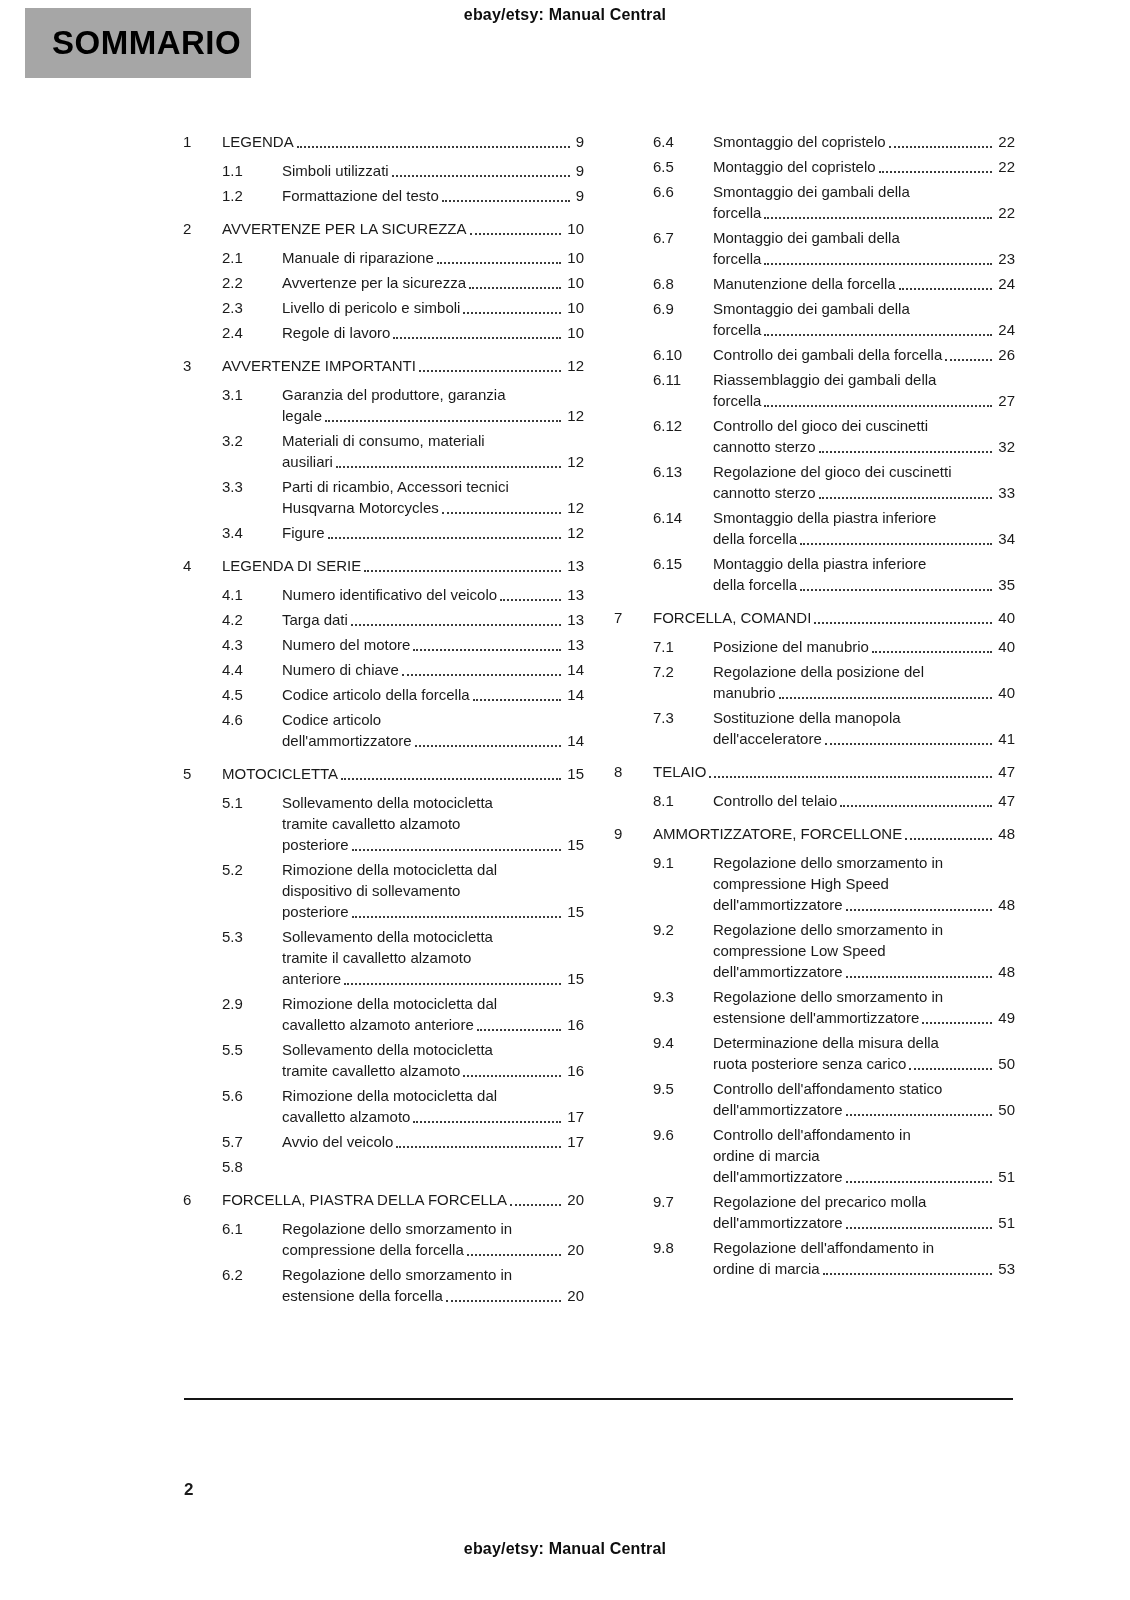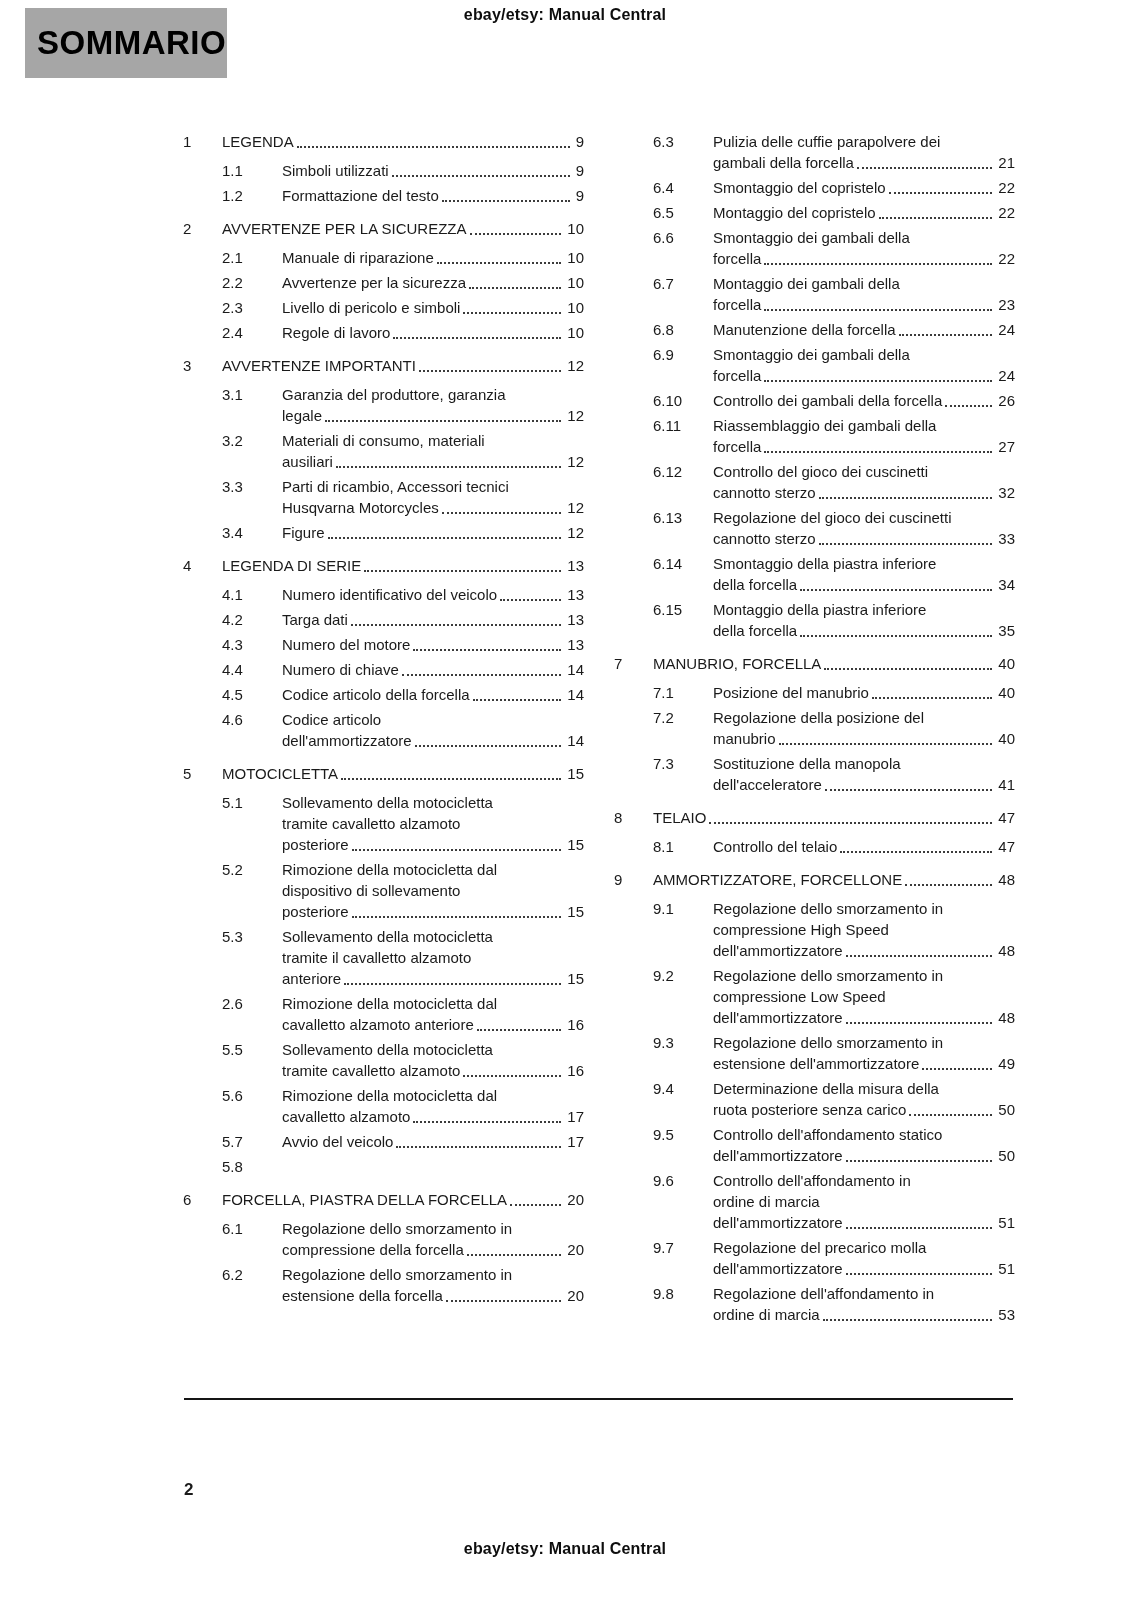--- a/index.html
+++ b/index.html
@@ -20,27 +20,27 @@
     font-weight: 600;
     color: #0d0d0d;
     letter-spacing: 0.2px;
   }
   .watermark.top { top: 6px; }
   .watermark.bottom { top: 1540px; }
   .banner {
     position: absolute;
     top: 8px;
     left: 25px;
-    width: 202px;
+    width: 226px;
     height: 70px;
     background: #a6a6a6;
     display: flex;
     align-items: center;
     box-sizing: border-box;
-    padding-left: 12px;
+    padding-left: 27px;
   }
   .banner .banner-label {
     font-size: 33px;
     font-weight: 700;
     color: #000000;
     letter-spacing: 0.5px;
   }
   .toc {
     position: absolute;
     top: 131px;
@@ -340,21 +340,21 @@
       <div class="line">Sollevamento della motocicletta</div>
             <div class="line">tramite il cavalletto alzamoto</div>
             <div class="line last">
         <span class="txt">anteriore</span>
         <span class="leader"></span>
         <span class="pagenum-cell">15</span>
       </div>
     </div>
   </div>
         <div class="entry lvl2">
-    <span class="num">2.6</span>
+    <span class="num">2.9</span>
     <div class="body">
       <div class="line">Rimozione della motocicletta dal</div>
             <div class="line last">
         <span class="txt">cavalletto alzamoto anteriore</span>
         <span class="leader"></span>
         <span class="pagenum-cell">16</span>
       </div>
     </div>
   </div>
         <div class="entry lvl2">
@@ -420,31 +420,20 @@
             <div class="line last">
         <span class="txt">estensione della forcella</span>
         <span class="leader"></span>
         <span class="pagenum-cell">20</span>
       </div>
     </div>
   </div>
       </div>
     <div class="col">
         <div class="entry lvl2">
-    <span class="num">6.3</span>
-    <div class="body">
-      <div class="line">Pulizia delle cuffie parapolvere dei</div>
-            <div class="line last">
-        <span class="txt">gambali della forcella</span>
-        <span class="leader"></span>
-        <span class="pagenum-cell">21</span>
-      </div>
-    </div>
-  </div>
-        <div class="entry lvl2">
     <span class="num">6.4</span>
     <div class="body">
       <div class="line last">
         <span class="txt">Smontaggio del copristelo</span>
         <span class="leader"></span>
         <span class="pagenum-cell">22</span>
       </div>
     </div>
   </div>
         <div class="entry lvl2">
@@ -562,21 +551,21 @@
         <span class="txt">della forcella</span>
         <span class="leader"></span>
         <span class="pagenum-cell">35</span>
       </div>
     </div>
   </div>
         <div class="entry lvl1">
     <span class="num">7</span>
     <div class="body">
       <div class="line last">
-        <span class="txt">MANUBRIO, FORCELLA</span>
+        <span class="txt">FORCELLA, COMANDI</span>
         <span class="leader"></span>
         <span class="pagenum-cell">40</span>
       </div>
     </div>
   </div>
         <div class="entry lvl2">
     <span class="num">7.1</span>
     <div class="body">
       <div class="line last">
         <span class="txt">Posizione del manubrio</span>

